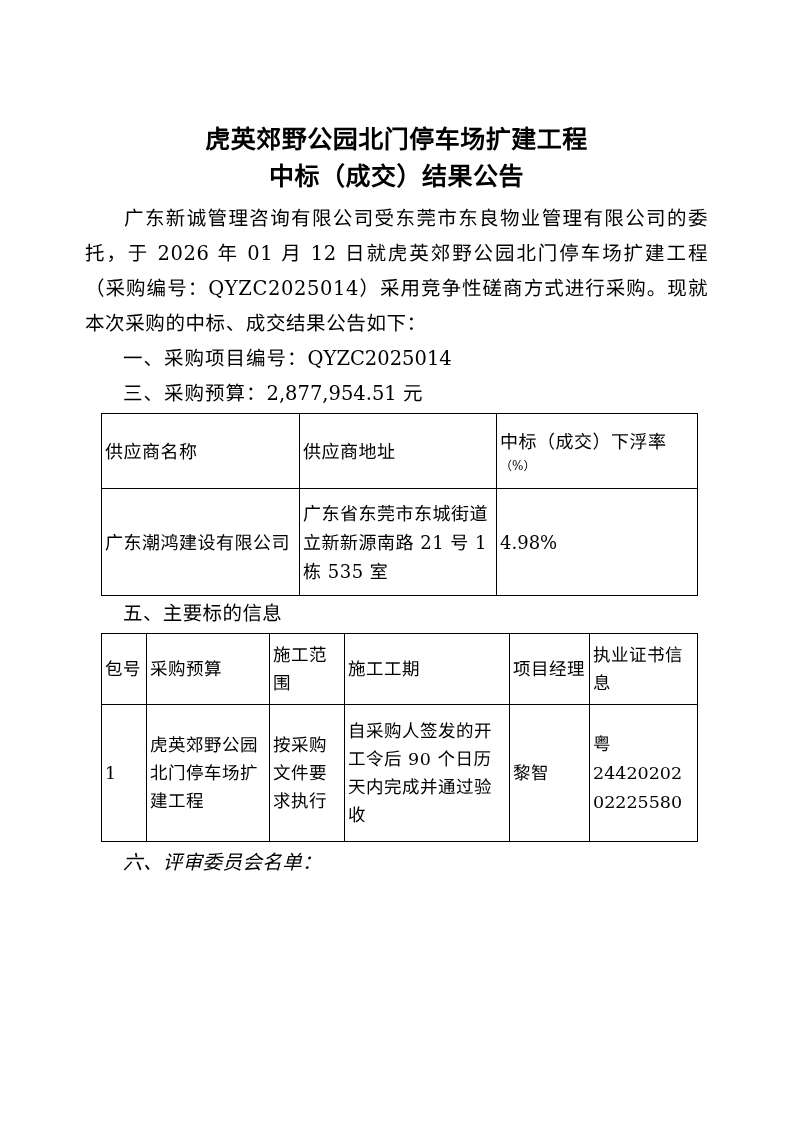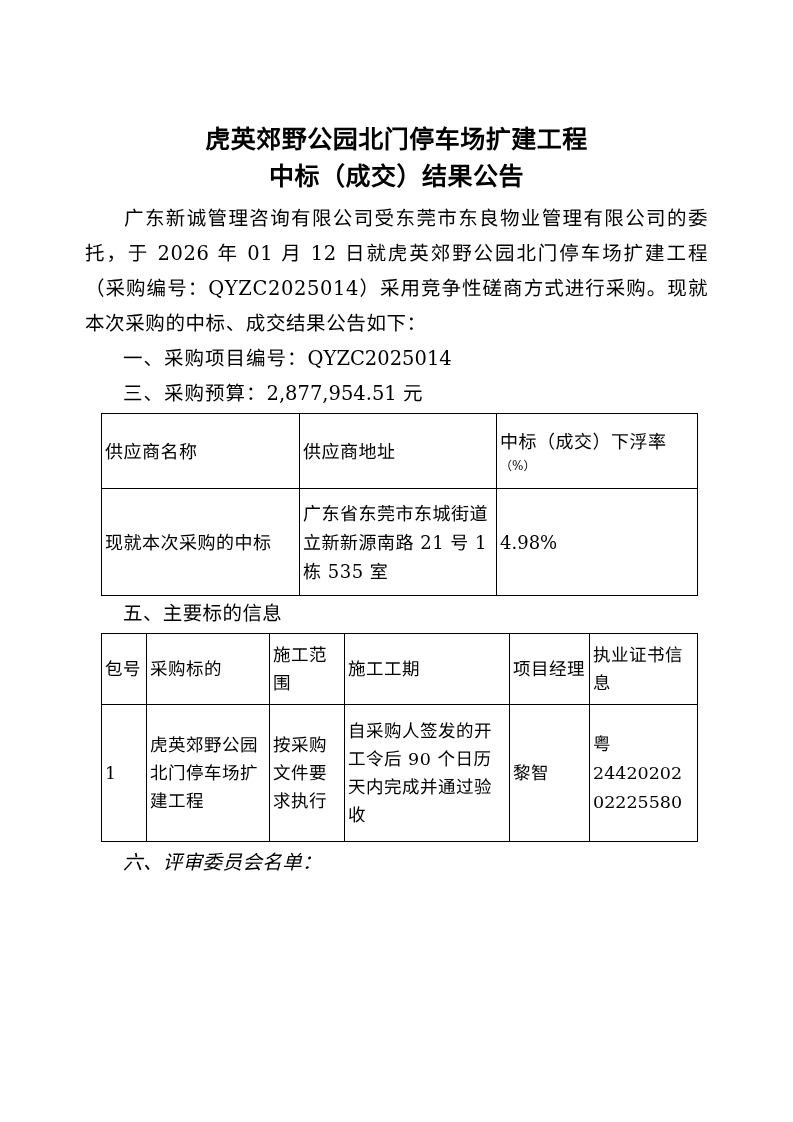--- a/index.html
+++ b/index.html
@@ -184,42 +184,42 @@
           <td>供应商名称</td>
           <td>供应商地址</td>
           <td>
             <span>中标（成交）下浮率</span>
             <span class="pct-sub">（%）</span>
           </td>
         </tr>
       </thead>
       <tbody>
         <tr>
-          <td>现就本次采购的中标</td>
+          <td>广东潮鸿建设有限公司</td>
           <td>广东省东莞市东城街道立新新源南路 21 号 1 栋 535 室</td>
           <td class="rate">4.98%</td>
         </tr>
       </tbody>
     </table>
 
     <p class="section-line">五、主要标的信息</p>
 
     <table class="t2">
       <colgroup>
         <col class="k1">
           <col class="k2">
           <col class="k3">
           <col class="k4">
           <col class="k5">
           <col class="k6">
       </colgroup>
       <thead>
         <tr>
           <td>包号</td>
-          <td>采购标的</td>
+          <td>采购预算</td>
           <td>施工范围</td>
           <td>施工工期</td>
           <td>项目经理</td>
           <td>执业证书信息</td>
         </tr>
       </thead>
       <tbody>
         <tr>
           <td class="pkgno">1</td>
           <td>虎英郊野公园北门停车场扩建工程</td>

